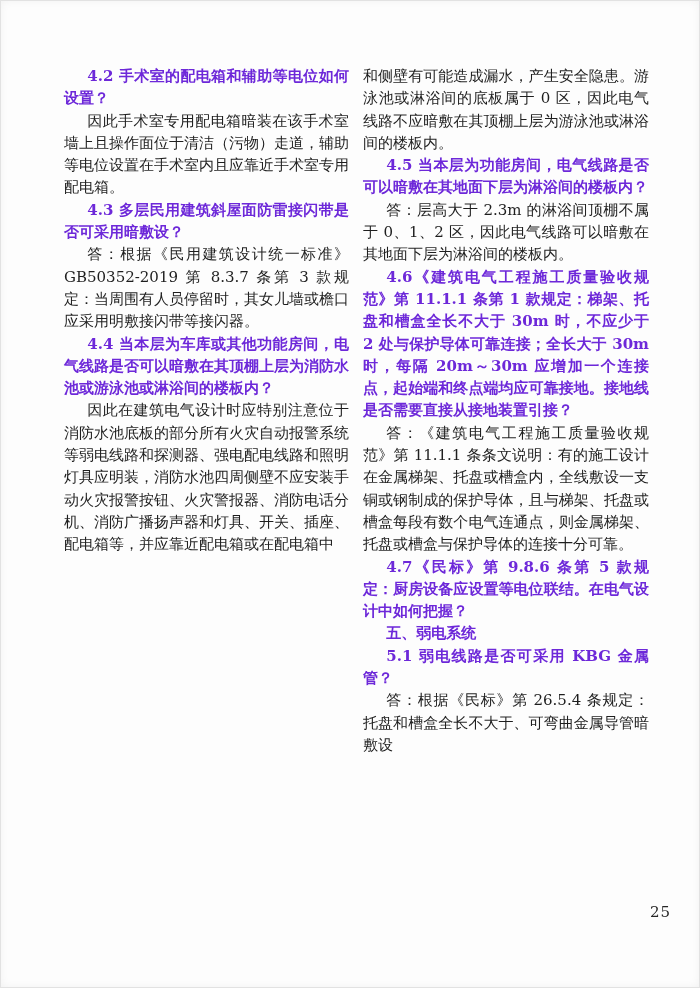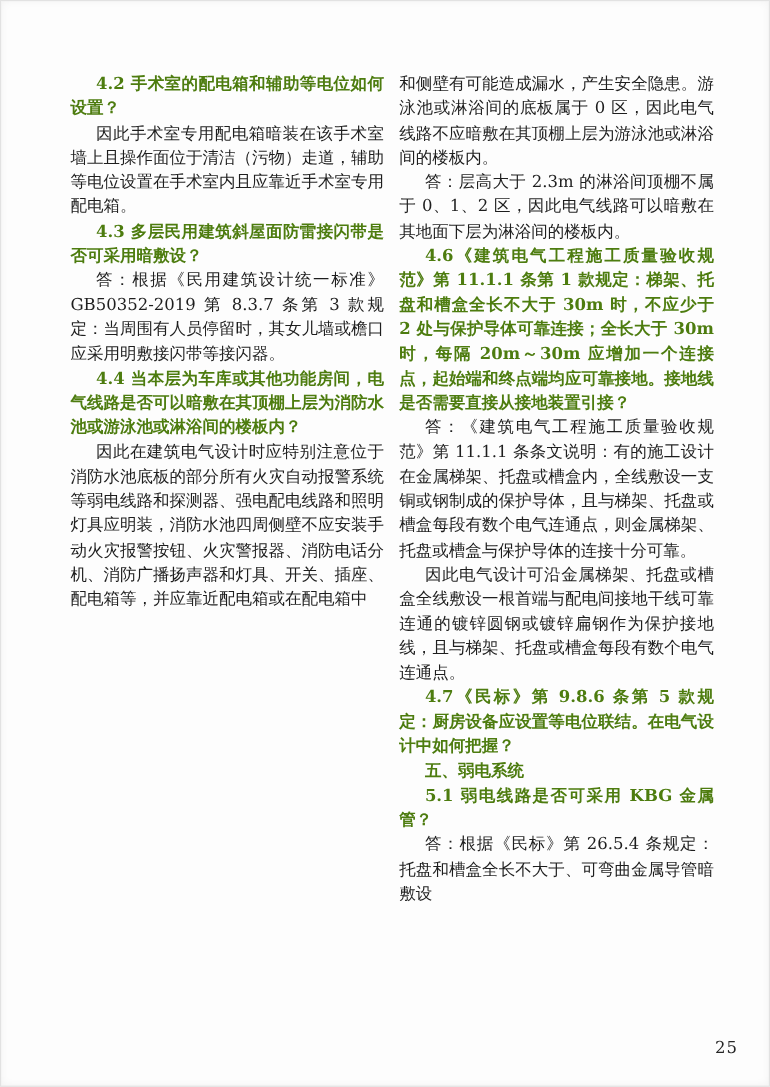--- a/index.html
+++ b/index.html
@@ -19,45 +19,45 @@
   }
   .column {
     position: absolute; top: 64px;
     font-size: 15px; line-height: 22.3px;
     color: #1e1e1e;
     text-align: justify;
   }
   .column-left  { left: 63px;  width: 285px; }
   .column-right { left: 362px; width: 286px; }
   .para { margin: 0; text-indent: 1.55em; }
-  .para.question, .para.section { font-weight: bold; color: #4d7c0f; }
+  .para.question, .para.section { font-weight: bold; color: #6d28d9; }
   .para.answer-continued { text-indent: 0; }
   .page-number {
-    position: absolute; top: 942px; right: 28px;
+    position: absolute; top: 902px; right: 28px;
     font-size: 15px; color: #262626;
     letter-spacing: 1px;
   }
 </style>
 </head>
 <body>
 
 <div class="page">
   <div class="column column-left">
       <p class="para question">4.2 手术室的配电箱和辅助等电位如何设置？</p>
       <p class="para answer">因此手术室专用配电箱暗装在该手术室墙上且操作面位于清洁（污物）走道，辅助等电位设置在手术室内且应靠近手术室专用配电箱。</p>
       <p class="para question">4.3 多层民用建筑斜屋面防雷接闪带是否可采用暗敷设？</p>
       <p class="para answer">答：根据《民用建筑设计统一标准》GB50352-2019 第 8.3.7 条第 3 款规定：当周围有人员停留时，其女儿墙或檐口应采用明敷接闪带等接闪器。</p>
       <p class="para question">4.4 当本层为车库或其他功能房间，电气线路是否可以暗敷在其顶棚上层为消防水池或游泳池或淋浴间的楼板内？</p>
       <p class="para answer">因此在建筑电气设计时应特别注意位于消防水池底板的部分所有火灾自动报警系统等弱电线路和探测器、强电配电线路和照明灯具应明装，消防水池四周侧壁不应安装手动火灾报警按钮、火灾警报器、消防电话分机、消防广播扬声器和灯具、开关、插座、配电箱等，并应靠近配电箱或在配电箱中</p>
     </div>
   <div class="column column-right">
       <p class="para answer-continued">和侧壁有可能造成漏水，产生安全隐患。游泳池或淋浴间的底板属于 0 区，因此电气线路不应暗敷在其顶棚上层为游泳池或淋浴间的楼板内。</p>
+      <p class="para question">4.5 当本层为功能房间，电气线路是否可以暗敷在其地面下层为淋浴间的楼板内？</p>
       <p class="para answer">答：层高大于 2.3m 的淋浴间顶棚不属于 0、1、2 区，因此电气线路可以暗敷在其地面下层为淋浴间的楼板内。</p>
       <p class="para question">4.6《建筑电气工程施工质量验收规范》第 11.1.1 条第 1 款规定：梯架、托盘和槽盒全长不大于 30m 时，不应少于 2 处与保护导体可靠连接；全长大于 30m 时，每隔 20m～30m 应增加一个连接点，起始端和终点端均应可靠接地。接地线是否需要直接从接地装置引接？</p>
       <p class="para answer">答：《建筑电气工程施工质量验收规范》第 11.1.1 条条文说明：有的施工设计在金属梯架、托盘或槽盒内，全线敷设一支铜或钢制成的保护导体，且与梯架、托盘或槽盒每段有数个电气连通点，则金属梯架、托盘或槽盒与保护导体的连接十分可靠。</p>
-      <p class="para answer">因此电气设计可沿金属梯架、托盘或槽盒全线敷设一根首端与配电间接地干线可靠连通的镀锌圆钢或镀锌扁钢作为保护接地线，且与梯架、托盘或槽盒每段有数个电气连通点。</p>
       <p class="para question">4.7《民标》第 9.8.6 条第 5 款规定：厨房设备应设置等电位联结。在电气设计中如何把握？</p>
       <p class="para section">五、弱电系统</p>
       <p class="para question">5.1 弱电线路是否可采用 KBG 金属管？</p>
       <p class="para answer">答：根据《民标》第 26.5.4 条规定：托盘和槽盒全长不大于、可弯曲金属导管暗敷设</p>
     </div>
   <div class="page-number">25</div>
 </div>
 
 </body></html>

